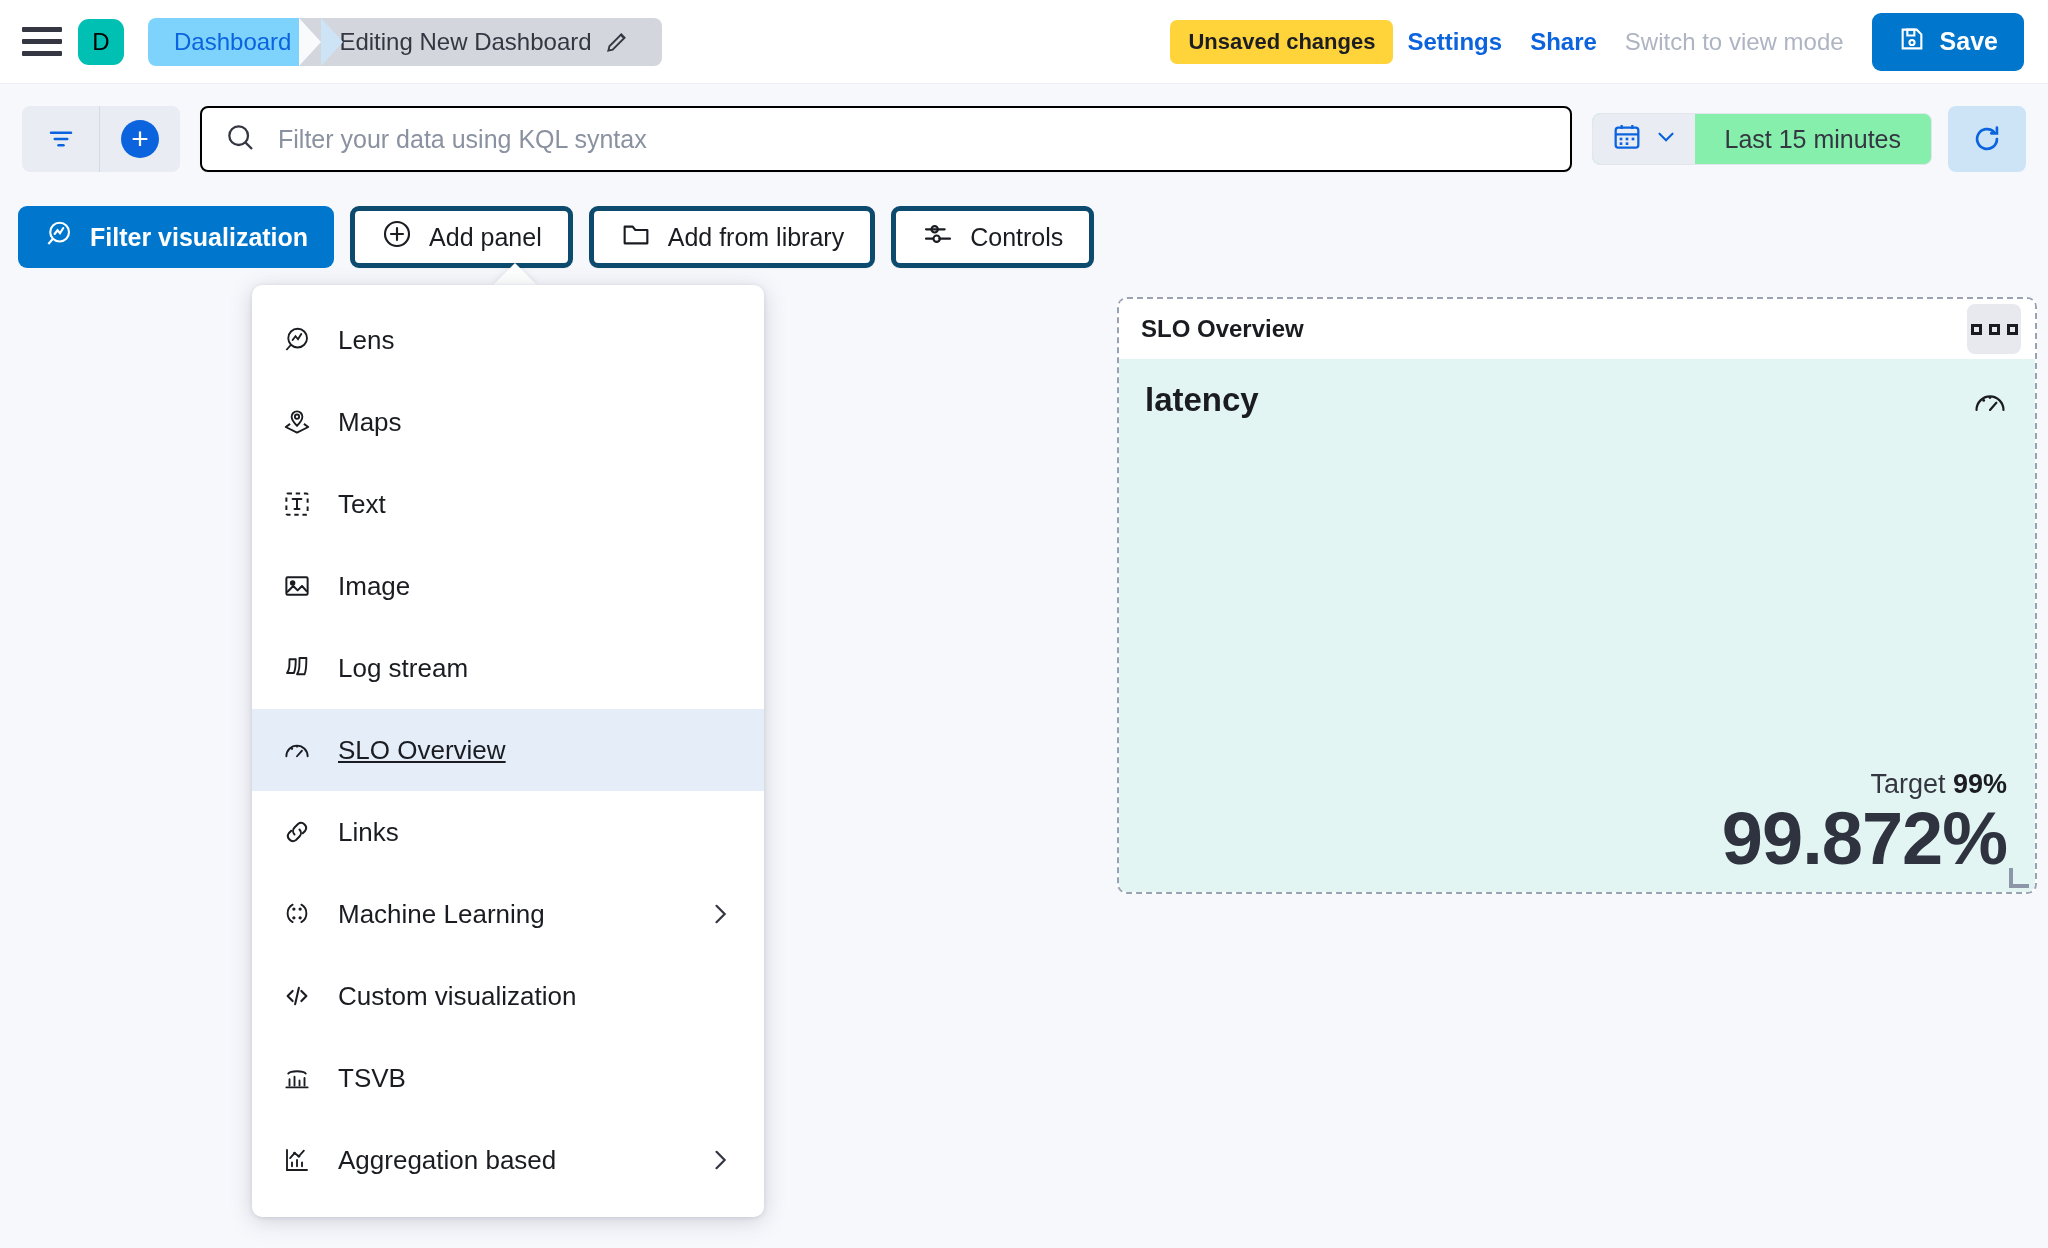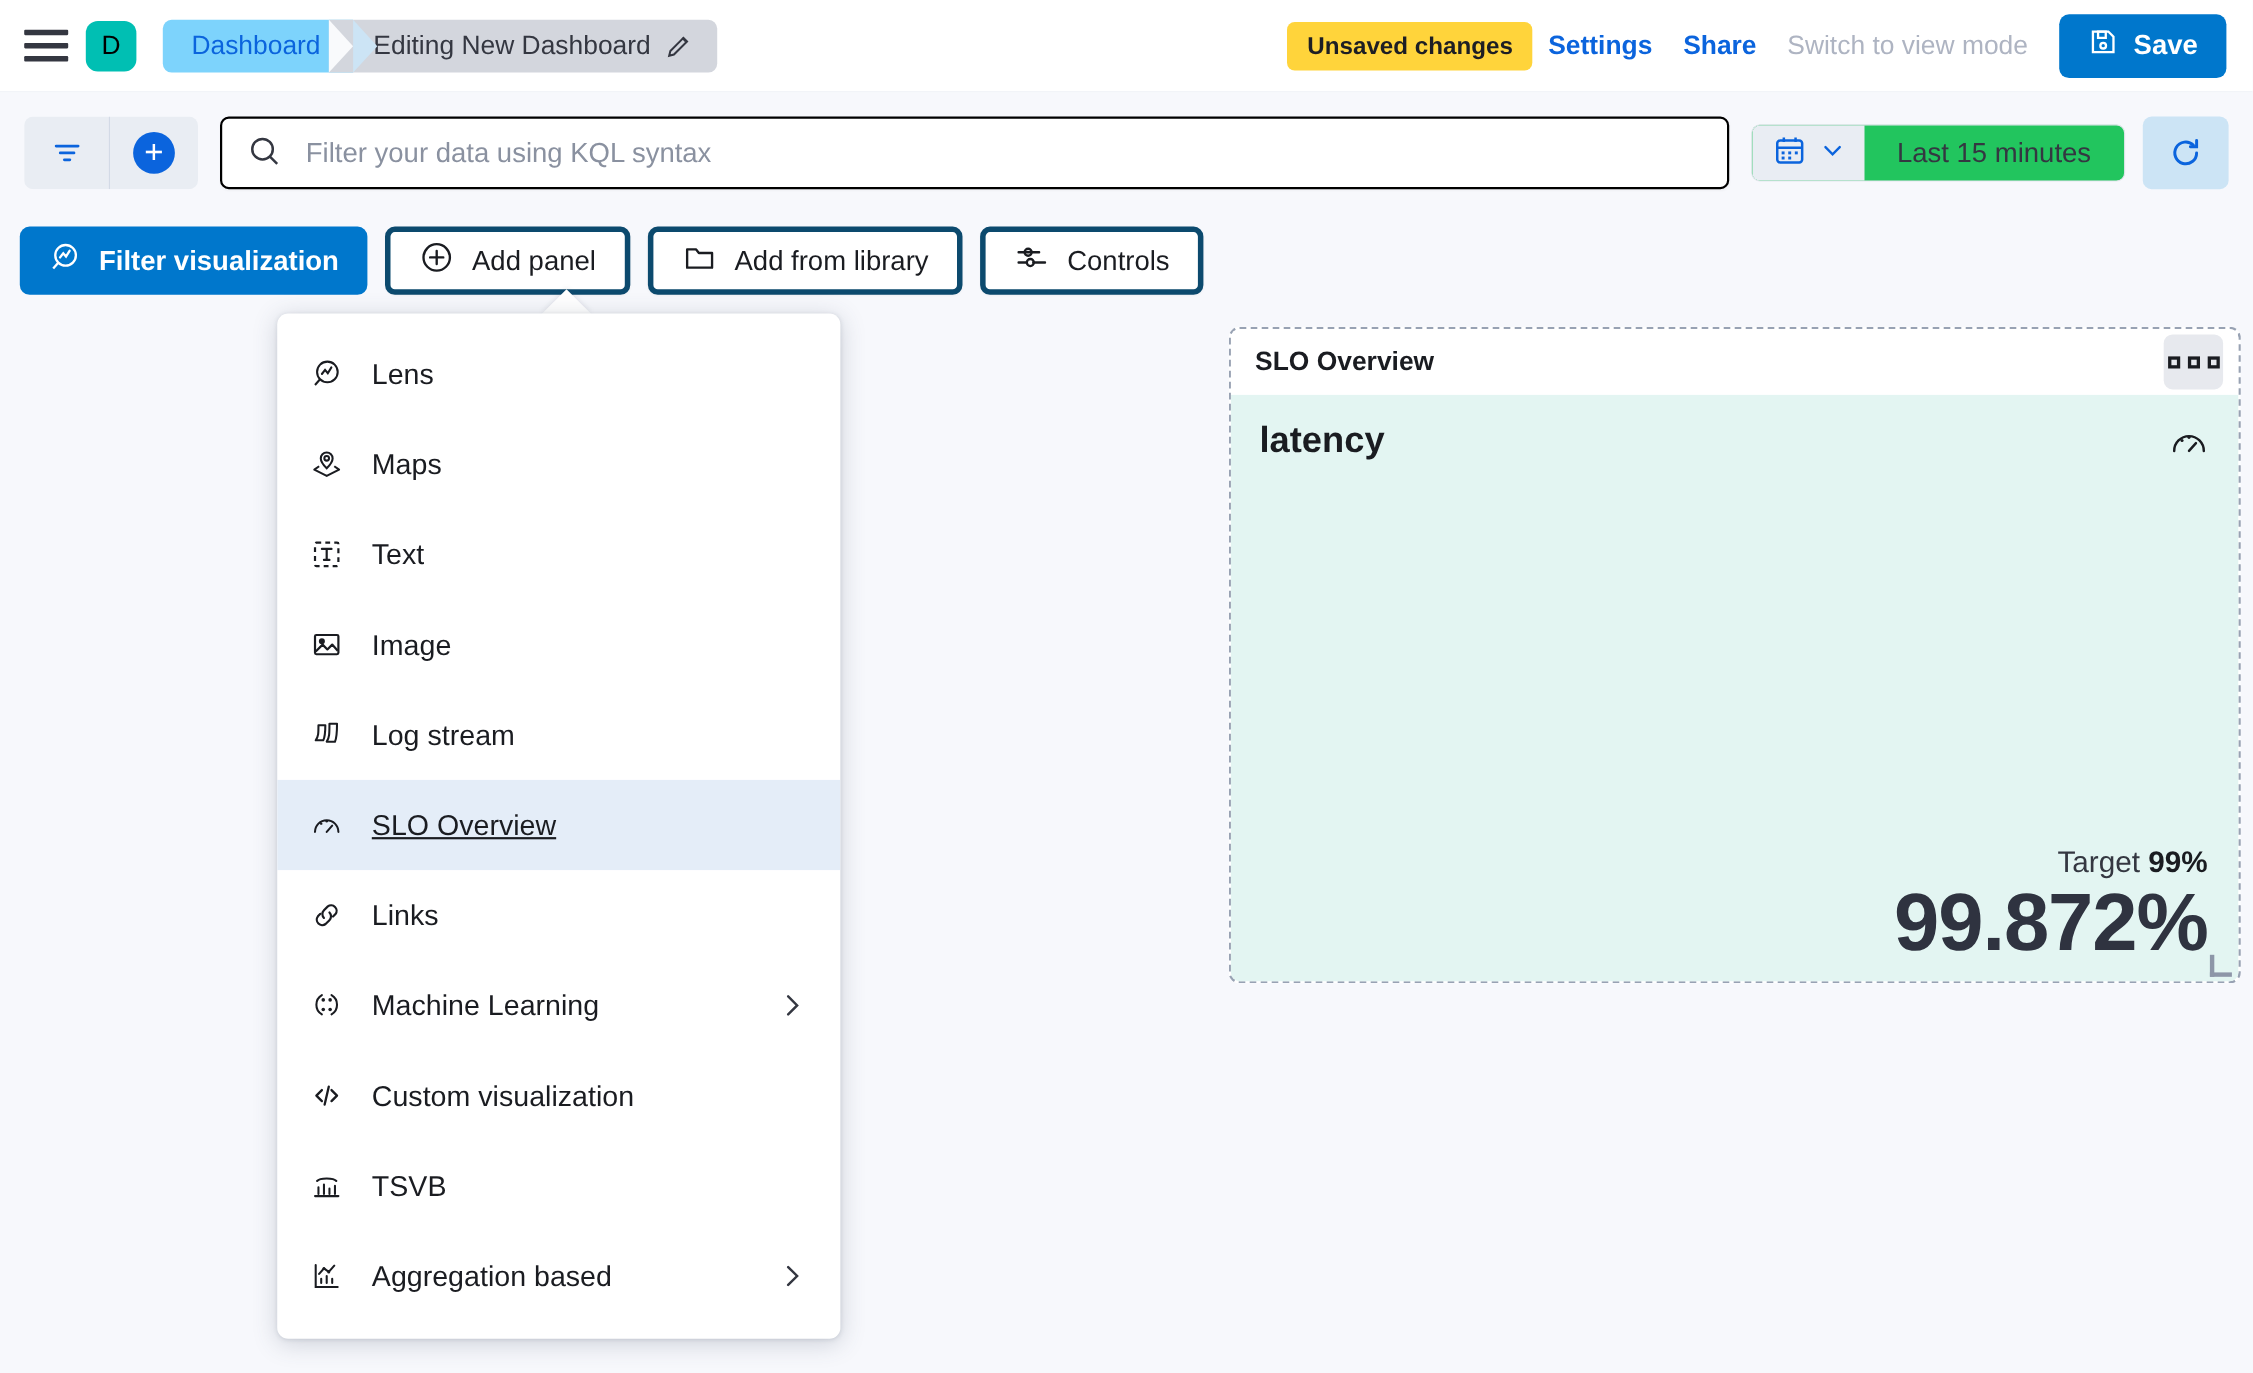--- a/index.html
+++ b/index.html
@@ -43,21 +43,21 @@
     background: #7dd3fc; color: #0B64DD;
     border-radius: 8px 0 0 8px; padding-left: 26px; padding-right: 30px;
   }
   .crumb-first::after {
     content: ""; position: absolute; right: -22px; top: 0;
     border-top: 24px solid transparent; border-bottom: 24px solid transparent;
     border-left: 22px solid #CCE4F5; z-index: 2;
   }
   .crumb-last {
     background: #D3D6DD; color: #343741; font-weight: 400;
-    border-radius: 0 8px 8px 0; padding-left: 40px; padding-right: 22px;
+    border-radius: 0 8px 8px 0; padding-left: 40px; padding-right: 32px;
     margin-left: -22px;
   }
   .crumb-last::before {
     content: ""; position: absolute; left: 0; top: 0;
     border-top: 24px solid transparent; border-bottom: 24px solid transparent;
     border-left: 22px solid #F9FAFC; z-index: 1;
   }
   .pencil-icon { margin-left: 12px; display: inline-flex; }
 
   .hdr-right { margin-left: auto; display: flex; align-items: center; gap: 0; }
@@ -107,21 +107,21 @@
   }
   .search-input {
     border: none; outline: none; flex: 1; font-size: 25px;
     color: #69707D; margin-left: 22px; background: transparent;
     font-family: "Liberation Sans", sans-serif;
   }
   .search-input::placeholder { color: #8A91A0; }
   .date-group {
     display: flex; align-items: center; height: 52px;
     border: 1px solid #E3E6ED; border-radius: 8px; overflow: hidden;
-    background: #22c55e;
+    background: #86efac;
     text-align: right;
   }
   .date-icon-box {
     background: #E9EDF3; height: 64px; display: flex; align-items: center;
     gap: 10px; padding: 0 16px 0 18px; cursor: pointer;
   }
   .date-text {
     padding: 0 30px; font-size: 25px; color: #343741; cursor: pointer;
     white-space: nowrap;
   }

